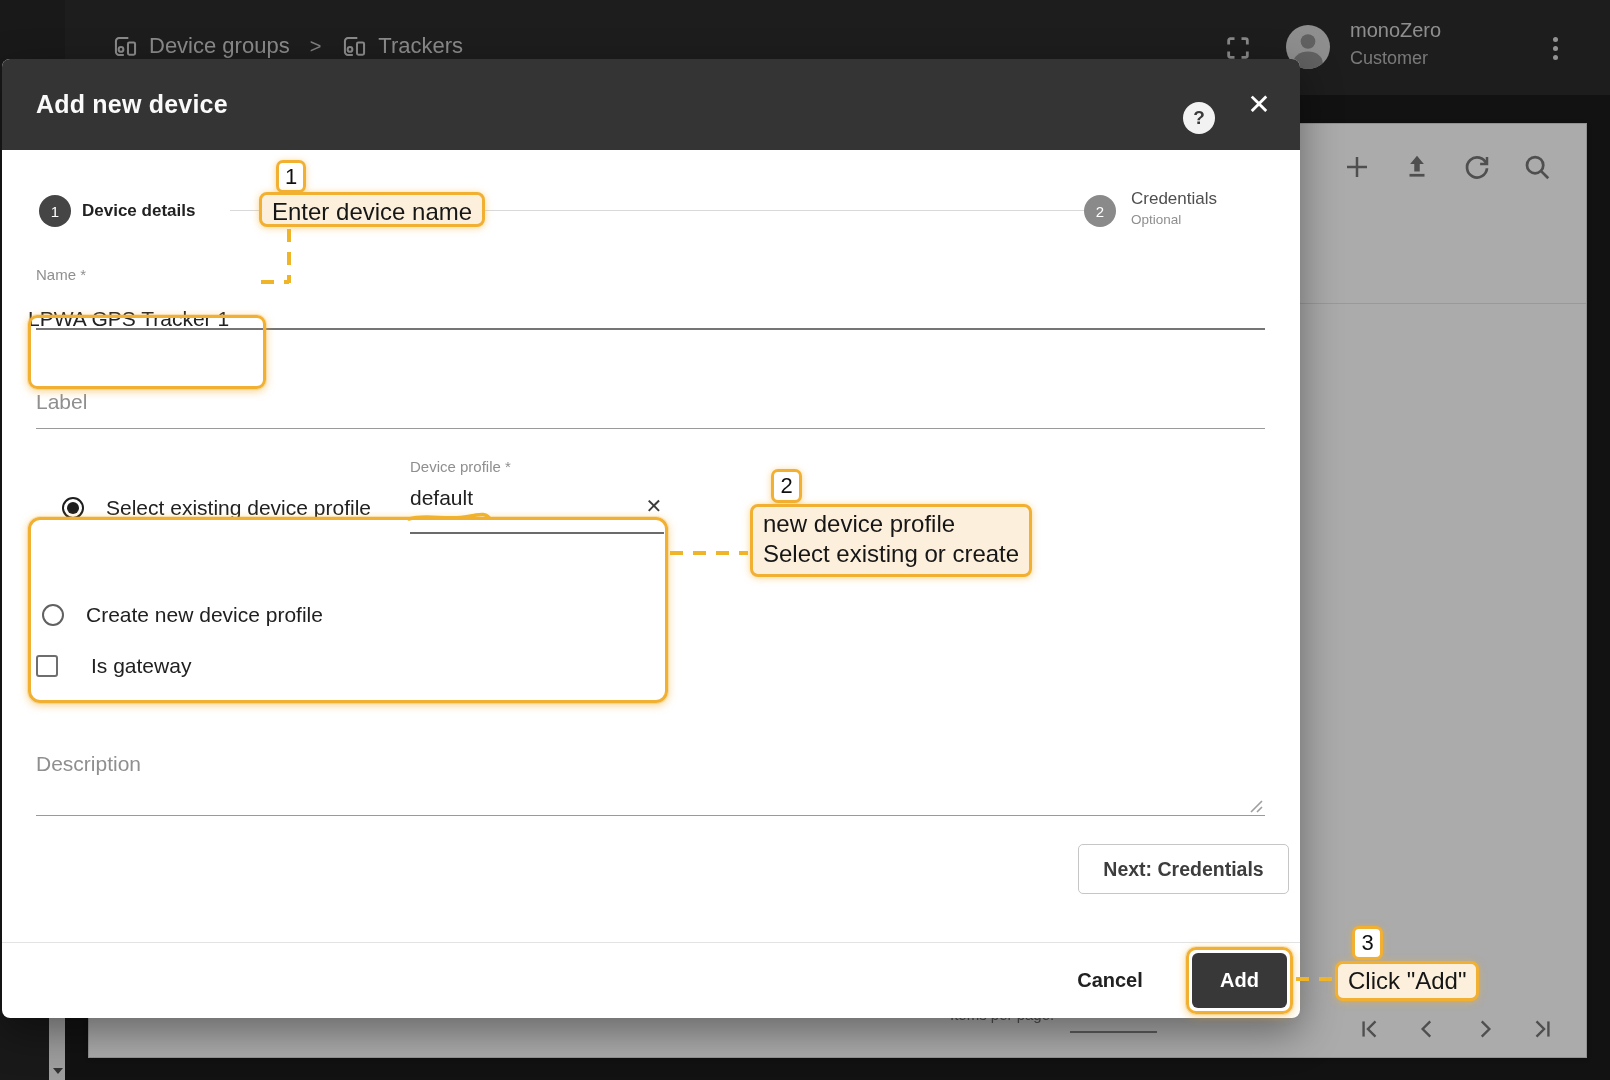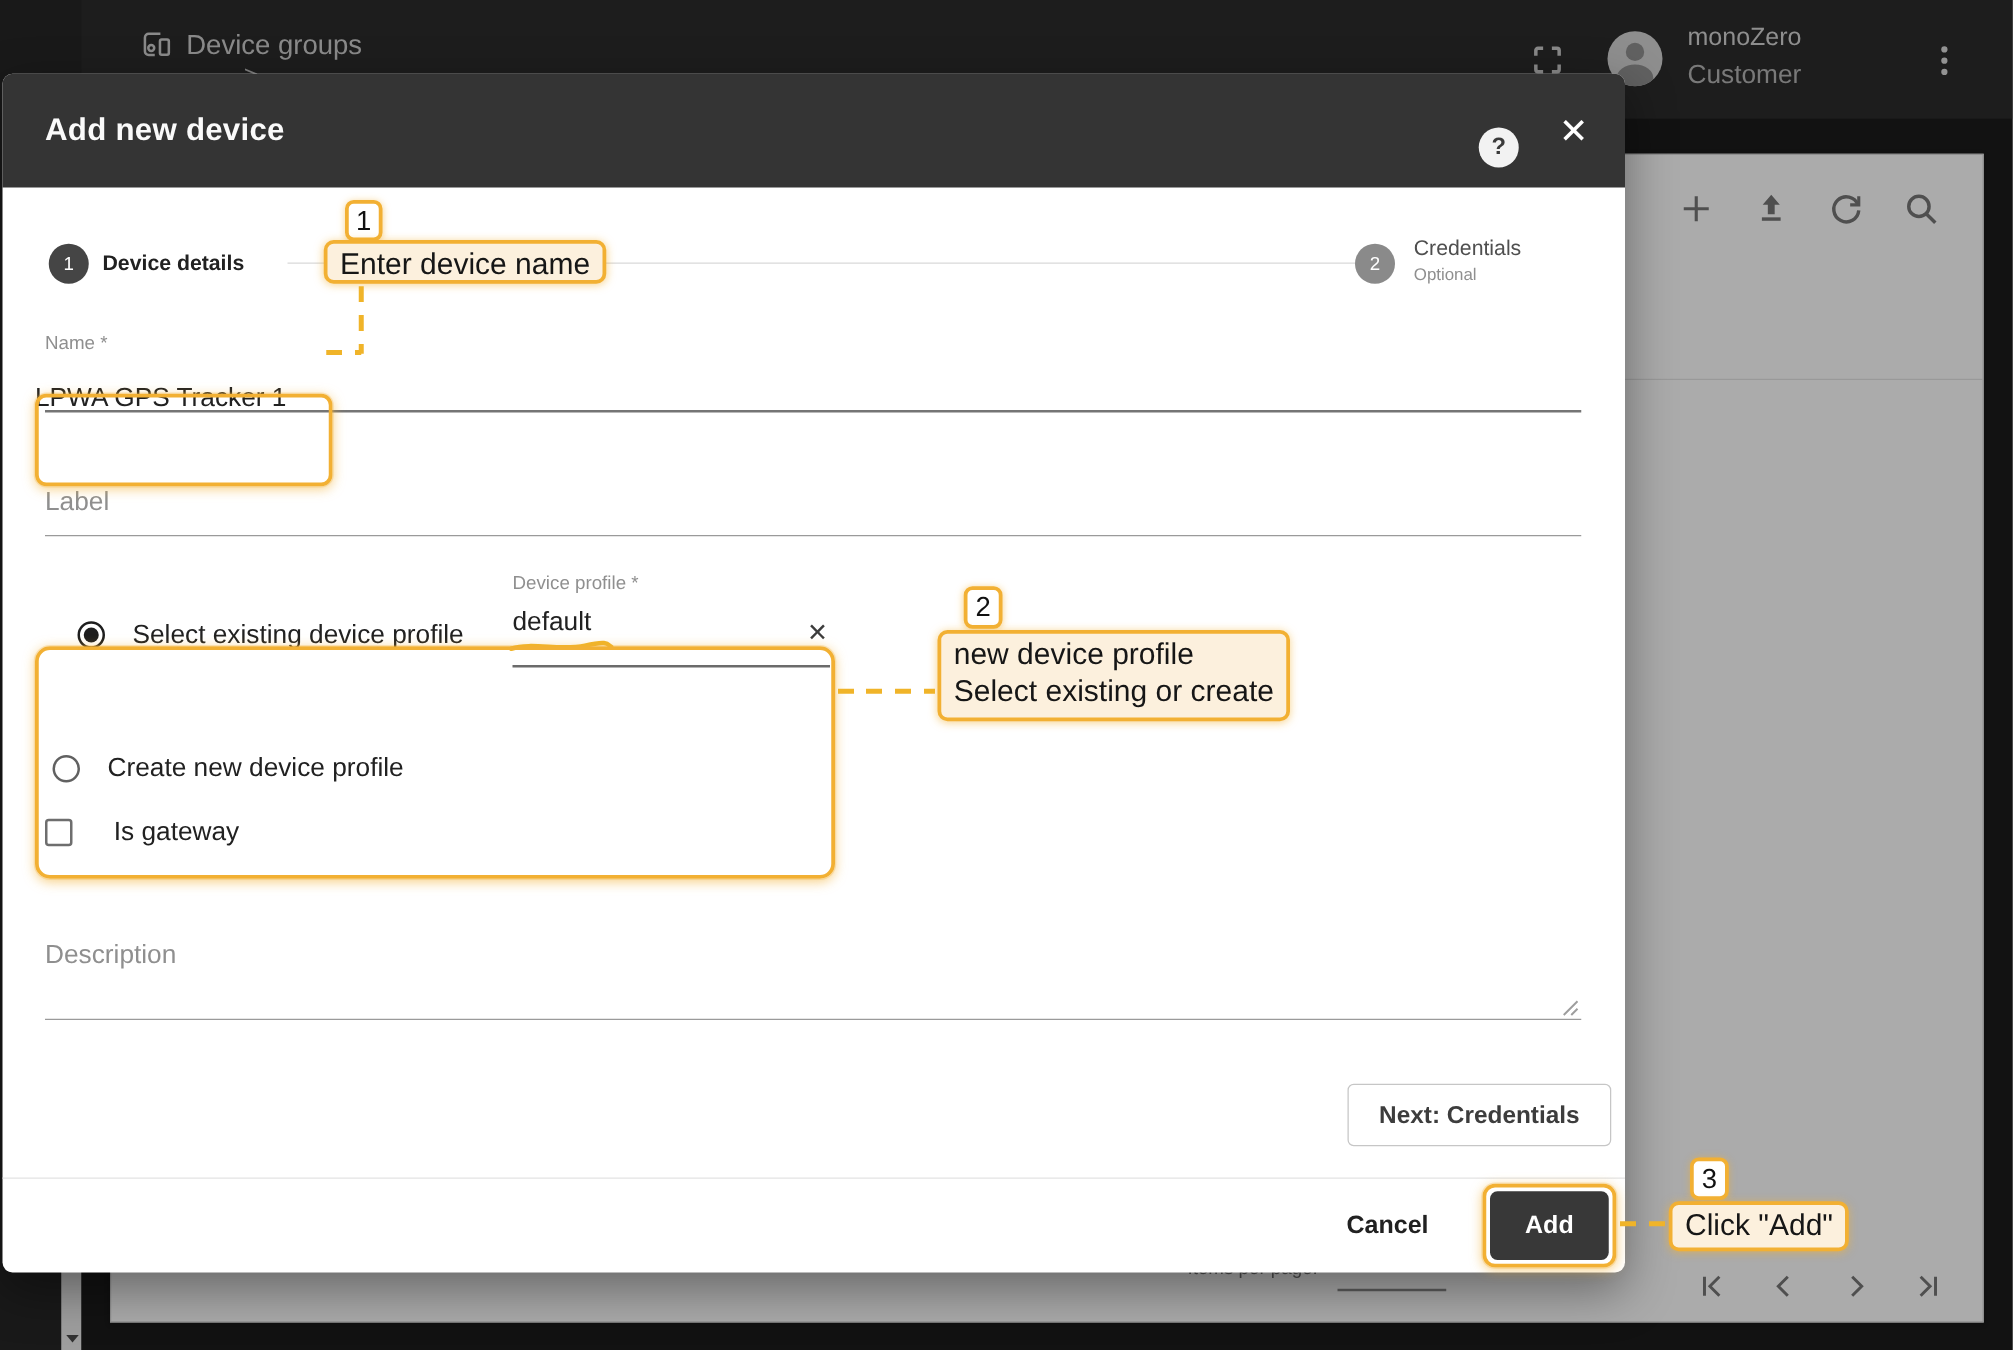--- a/index.html
+++ b/index.html
@@ -7,29 +7,29 @@
   .stage { position:relative; width:1610px; height:1080px;
            font-family:"Liberation Sans", sans-serif; -webkit-font-smoothing:antialiased; }
   .abs { position:absolute; }
 
   
   .topbar { left:0; top:0; width:1610px; height:95px; background:#2b2b2b; }
   .sidebar { left:0; top:0; width:65px; height:1080px; background:#262626; }
   .side-scroll { left:49px; top:95px; width:16px; height:985px; background:#e9e9e9; }
   .side-scroll .arr { position:absolute; left:4px; bottom:6px; width:0; height:0;
         border-left:5px solid transparent; border-right:5px solid transparent; border-top:6px solid #4a4a4a; }
-  .breadcrumb { left:112px; top:22px; height:48px; display:flex; align-items:center; color:#cccccc;flex-direction:column; }
+  .breadcrumb { left:112px; top:22px; height:48px; display:flex; align-items:center; color:#cccccc; }
   .breadcrumb .crumb { display:flex; align-items:center; gap:10px; font-size:22px; cursor:pointer; }
   .breadcrumb .sep { margin:0 20px; font-size:20px; color:#bdbdbd; }
   .icon-btn { display:flex; align-items:center; justify-content:center; cursor:pointer; background:none; border:none; }
   .fullscreen-btn { left:1222px; top:32px; width:32px; height:32px; color:#c9c9c9; }
   .avatar { left:1286px; top:25px; width:44px; height:44px; border-radius:50%; background:#d2d2d2; overflow:hidden; }
   .userinfo { left:1350px; top:20px; line-height:1; }
   .userinfo .uname { font-size:20px; color:#d2d2d2; }
-  .userinfo .urole { font-size:21px; color:#b3b3b3; margin-top:9px; }
+  .userinfo .urole { font-size:18px; color:#b3b3b3; margin-top:9px; }
   .kebab { left:1541px; top:30px; width:28px; height:36px; flex-direction:column; gap:4px; }
   .kebab i { width:5px; height:5px; border-radius:50%; background:#d9d9d9; }
 
   .content-card { left:88px; top:123px; width:1499px; height:935px; background:#fdfdfd;
                   border:1px solid #d6d6d6; box-shadow:0 1px 4px rgba(0,0,0,.25); }
   .card-divider { left:89px; top:303px; width:1497px; height:1px; background:#e2e2e2; }
   .tbl-toolbar { top:144px; height:46px; display:flex; }
   .tbl-toolbar .icon-btn { width:46px; height:46px; color:#757575; margin-right:14px; }
   .paginator-label { left:950px; top:1006px; font-size:15px; color:#757575; }
   .pg-select-underline { left:1070px; top:1031px; width:87px; height:2px; background:#8a8a8a; }
@@ -86,21 +86,21 @@
   .squiggle { left:404px; top:452px; }
 
   .checkbox { width:22px; height:22px; border:2px solid #6e6e6e; border-radius:3px; }
   .gateway-row { left:34px; top:595px; display:flex; align-items:center; gap:33px; cursor:pointer; }
   .gateway-row .clabel { font-size:21px; color:#212121; }
 
   .desc-placeholder { left:34px; top:693px; }
   .desc-underline { left:34px; top:756px; width:1229px; }
   .desc-resize { left:1245px; top:738px; color:#9e9e9e; }
 
-  .next-btn { left:1076px; top:808px; width:211px; height:50px; background:#ffffff;
+  .next-btn { left:1076px; top:785px; width:211px; height:50px; background:#ffffff;
               border:1px solid #c6c6c6; border-radius:5px; font-size:19.5px; font-weight:700; color:#3d3d3d;
               font-family:"Liberation Sans",sans-serif; cursor:pointer; }
   .footer-divider { left:0; top:883px; width:1298px; height:1px; background:#e3e3e3; }
   .cancel-btn { left:1060px; top:899px; width:96px; height:44px; background:none; border:none;
                 font-size:20px; font-weight:700; color:#212121; font-family:"Liberation Sans",sans-serif; cursor:pointer; }
   .add-btn { left:1190px; top:894px; width:95px; height:55px; background:#383838; border:none; border-radius:6px;
              font-size:20px; font-weight:700; color:#ffffff; font-family:"Liberation Sans",sans-serif; cursor:pointer; }
 
   
   .anno { z-index:20; }

